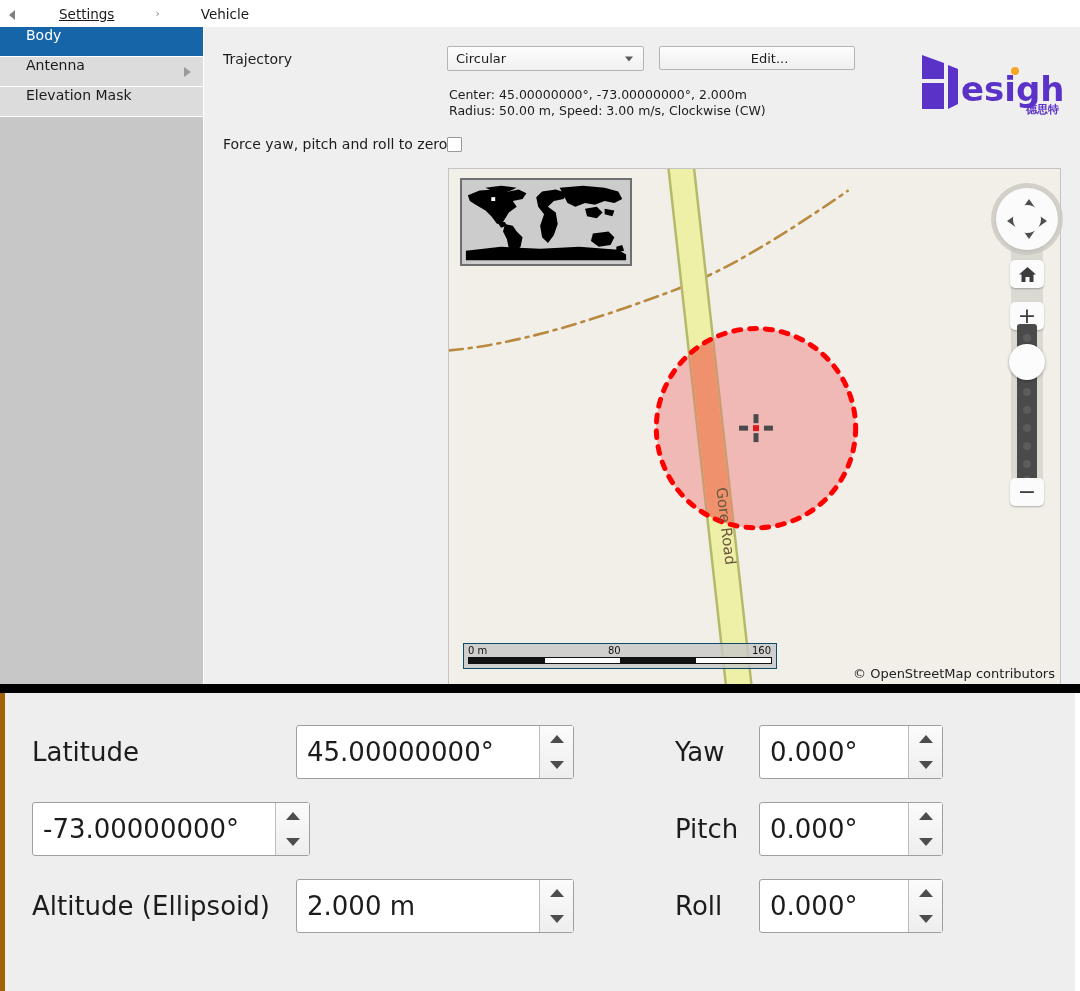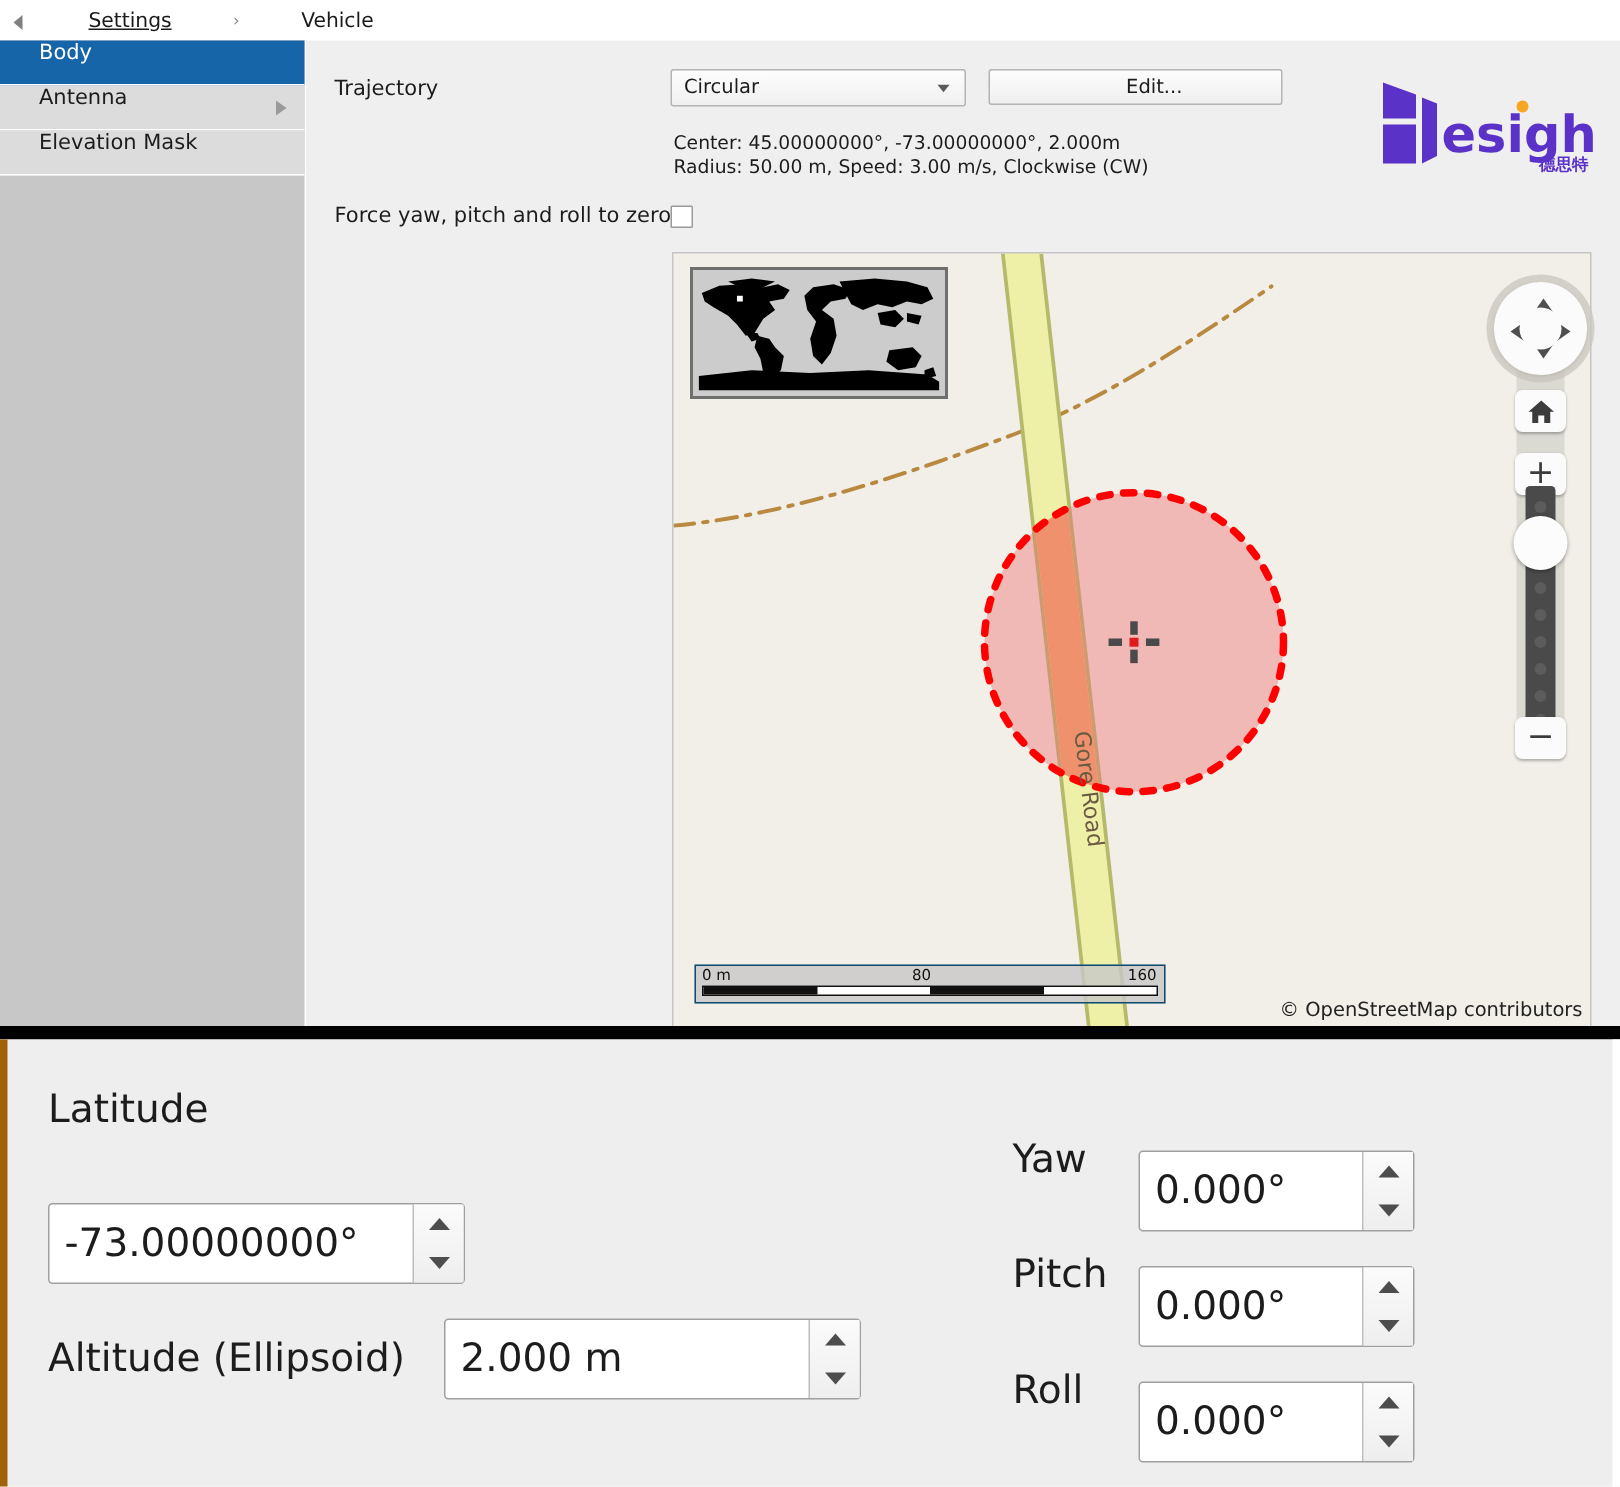--- a/index.html
+++ b/index.html
@@ -243,21 +243,21 @@
   #row-lat  { left: 27px; top: 32px; }
   #row-lon  { left: 27px; top: 109px; }
   #row-alt  { left: 27px; top: 186px; }
   #row-lat .field-label, #row-lon .field-label, #row-alt .field-label { width: 264px; }
   #row-lat .spin, #row-lon .spin, #row-alt .spin { width: 278px; }
   
   #row-yaw   { left: 670px; top: 32px; }
   #row-pitch { left: 670px; top: 109px; }
   #row-roll  { left: 670px; top: 186px; }
   #row-yaw .field-label, #row-pitch .field-label, #row-roll .field-label { width: 84px; }
-  #row-yaw .spin, #row-pitch .spin, #row-roll .spin { width: 184px; margin-top: 42px; }
+  #row-yaw .spin, #row-pitch .spin, #row-roll .spin { width: 184px; }
 </style>
 </head>
 <body>
 
 <div id="breadcrumb">
   <span id="back-arrow"></span>
   <span class="crumb-link">Settings</span>
   <span class="crumb-sep">›</span>
   <span class="crumb-cur">Vehicle</span>
 </div>
@@ -419,20 +419,27 @@
     </div>
   </div>
 </div>
 
 <div id="separator"></div>
 
 <div id="bottom-panel">
 
   <div class="field-row" id="row-lat">
     <span class="field-label">Latitude</span>
+    <span class="spin">
+      <span class="val">45.00000000°</span>
+      <span class="btns">
+        <div class="up"></div>
+        <div class="dn"></div>
+      </span>
+    </span>
   </div>
 
   <div class="field-row" id="row-lon">
     <span class="spin">
       <span class="val">-73.00000000°</span>
       <span class="btns">
         <div class="up"></div>
         <div class="dn"></div>
       </span>
     </span>

